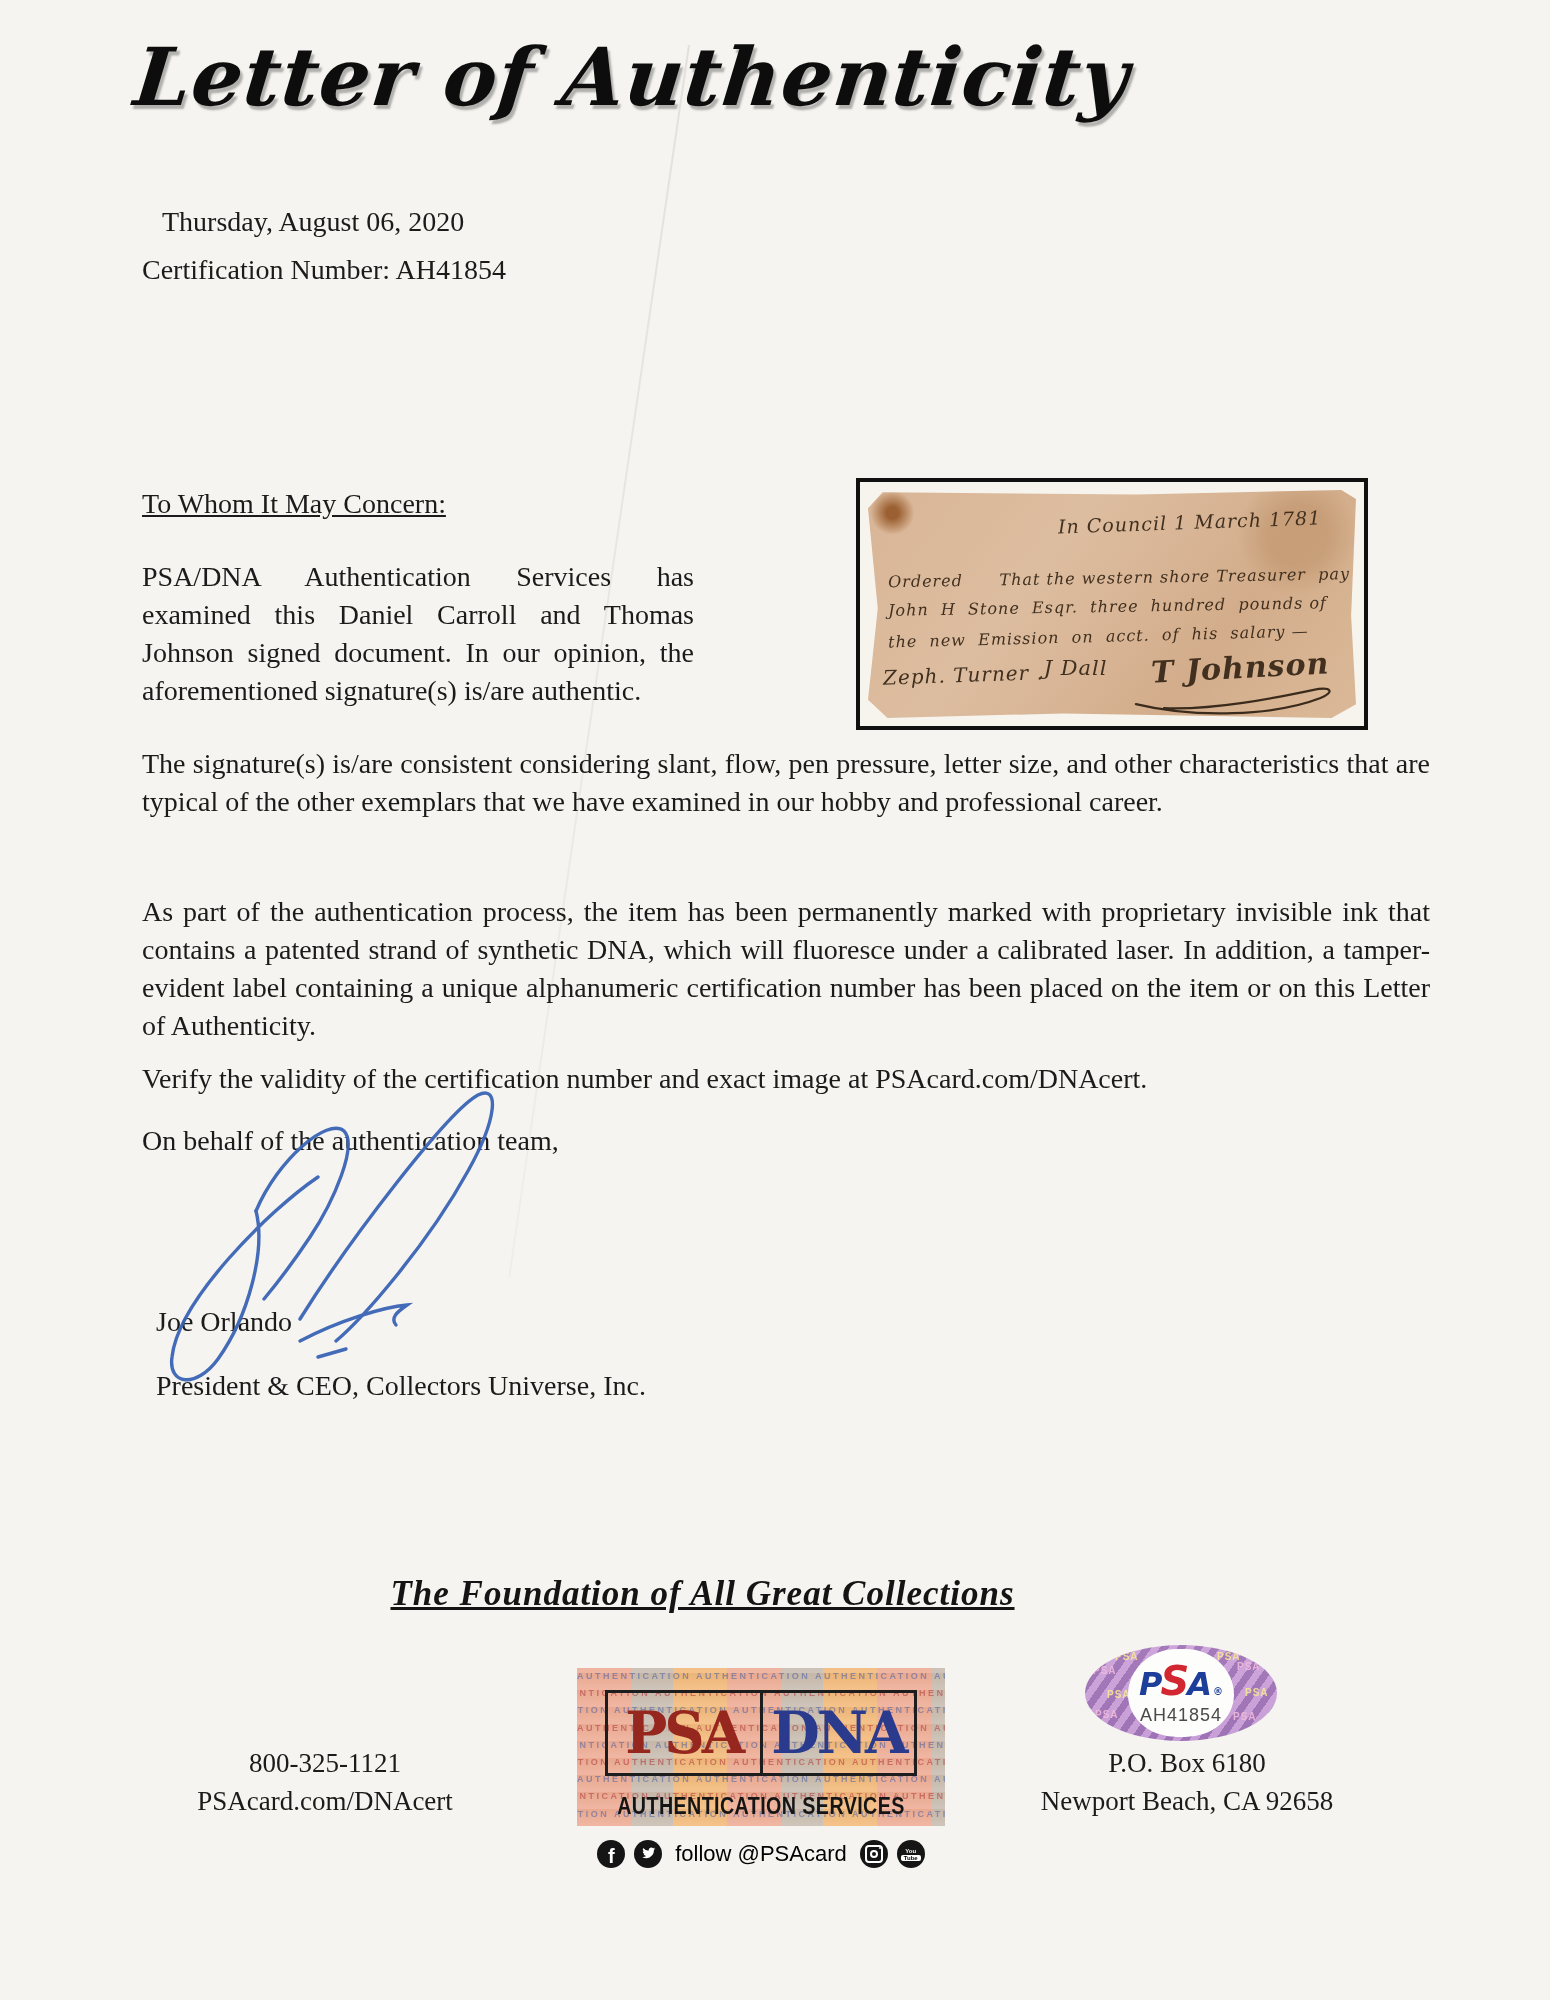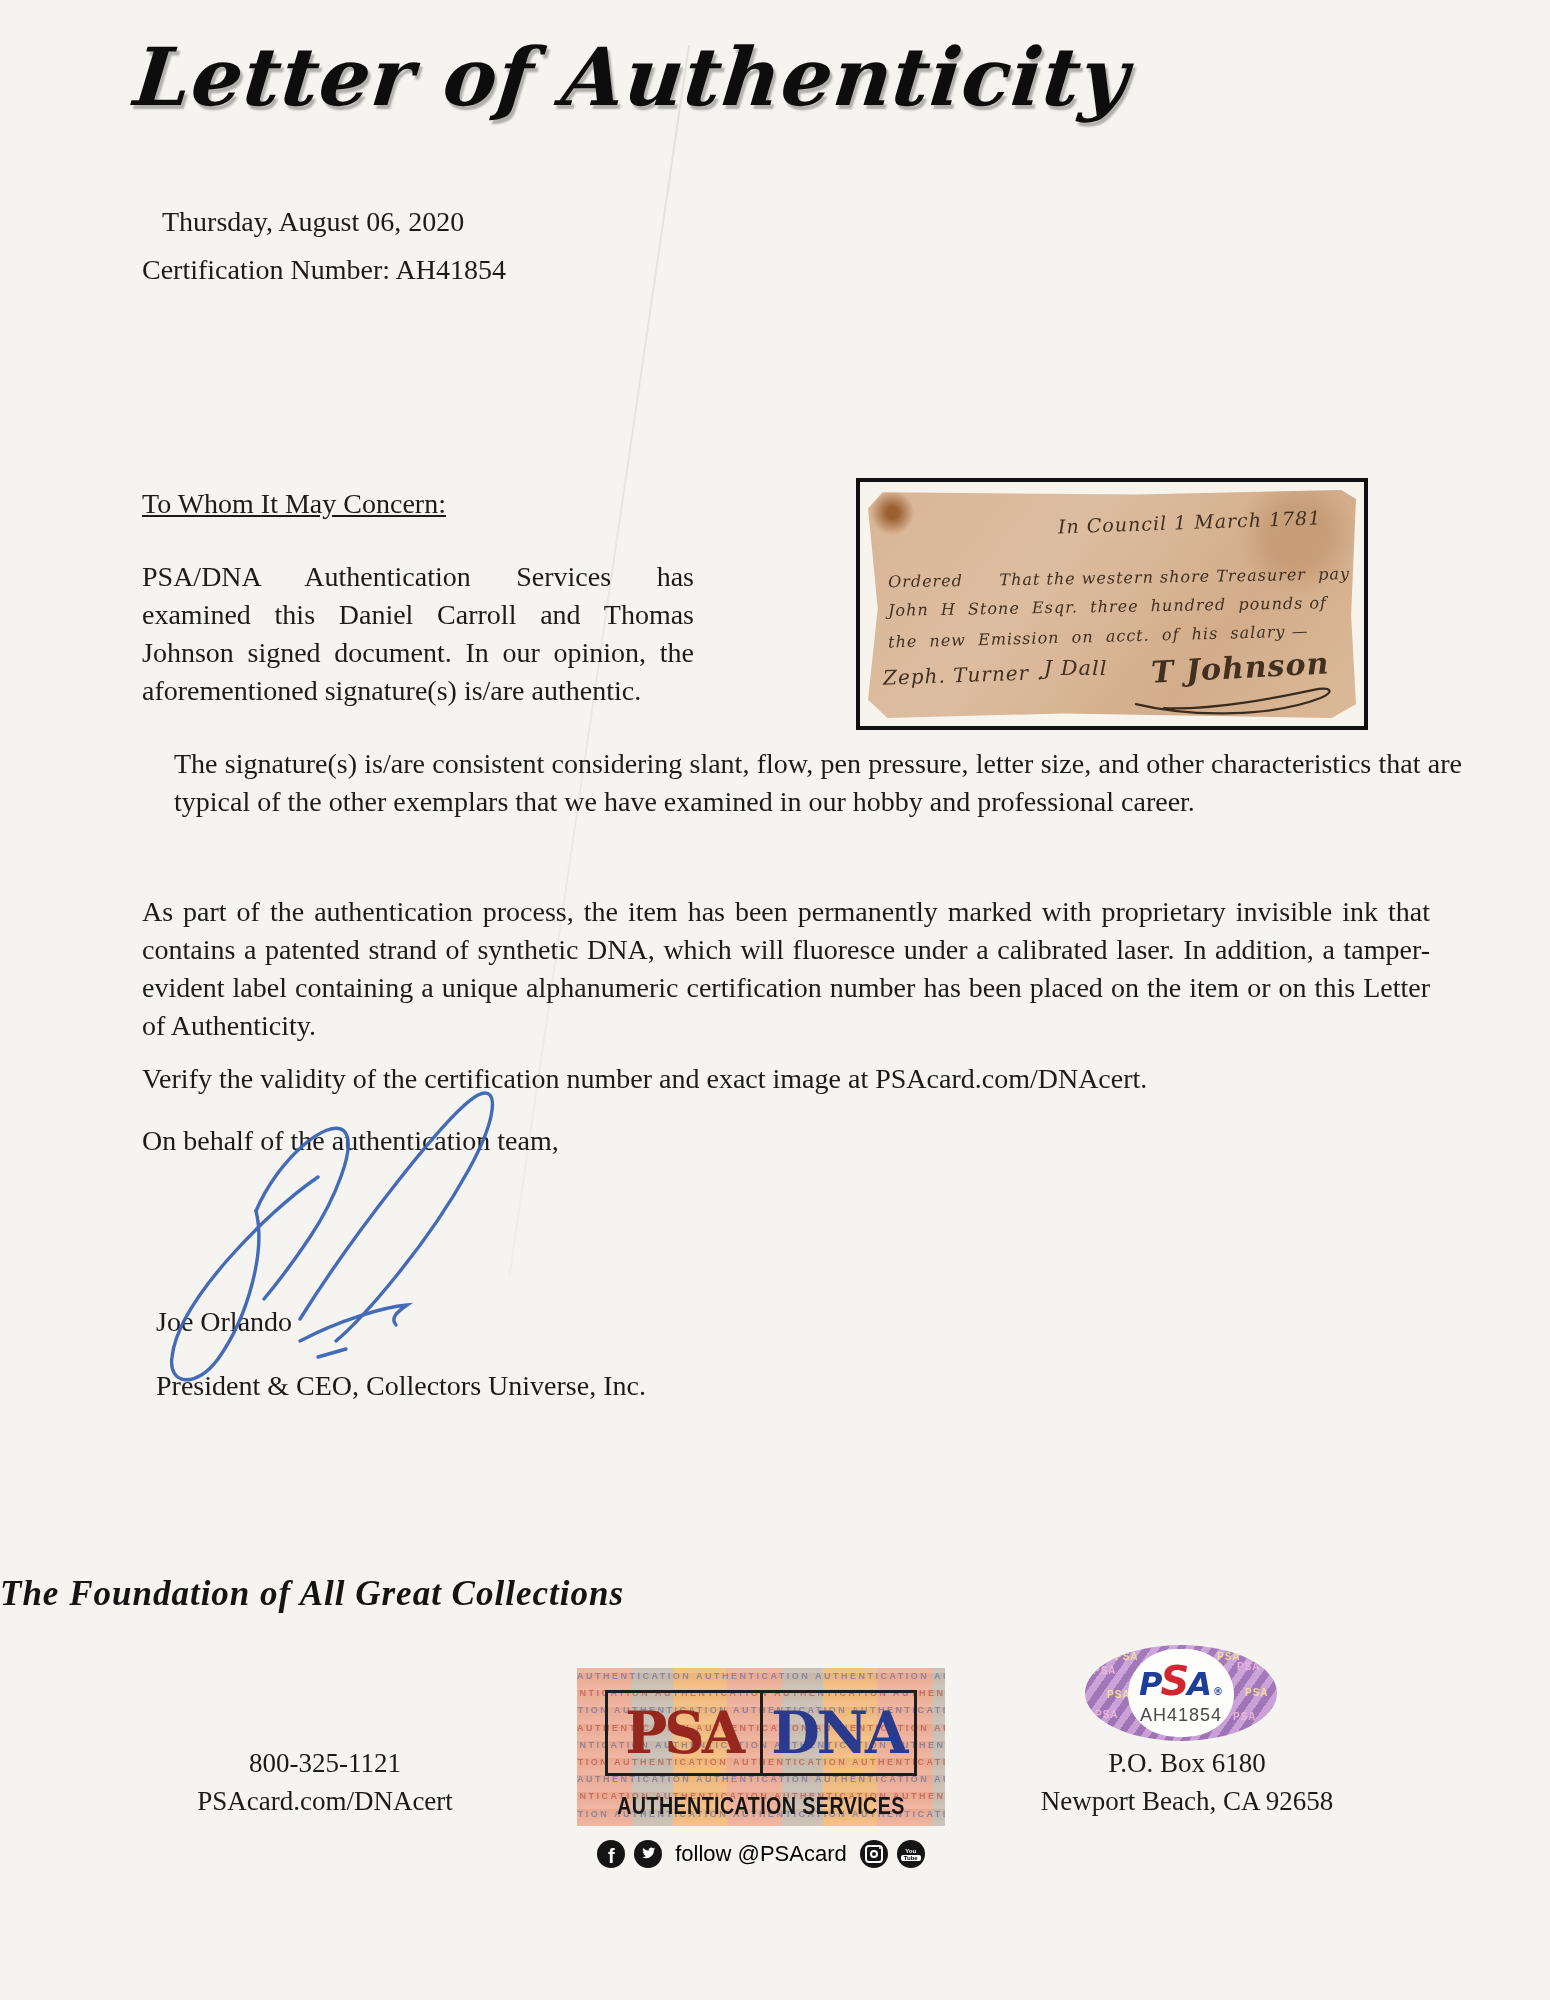--- a/index.html
+++ b/index.html
@@ -23,21 +23,21 @@
   }
   
   .hline{position:absolute; left:142px; font-size:28px;}
   .date-line{top:206px;margin-left:20px;}
   .cert-line{top:254px;}
   .salutation{top:488px;text-decoration:underline;}
   
   .para{position:absolute; left:142px; font-size:28px; line-height:38px;
     text-align:justify;}
   .p1{top:558px; width:552px;}
-  .p2{top:745px; width:1288px;margin-left:32px;}
+  .p2{top:745px; width:1288px;}
   .p3{top:893px; width:1288px;}
   .p4{top:1060px; width:1288px; text-align:left;}
   .closing{top:1122px; width:1288px; text-align:left;}
   
   .inset{position:absolute; left:856px; top:478px; width:512px; height:252px;
     background:#f7f4ee; border:4px solid #101010; box-sizing:border-box; padding:8px;}
   .paper{position:relative; width:100%; height:100%; overflow:hidden;
     background:
       radial-gradient(circle at 5% 10%, rgba(140,75,25,.8) 0 6px, rgba(140,75,25,0) 22px),
       radial-gradient(circle at 88% 20%, rgba(160,110,60,.25) 0 30px, rgba(160,110,60,0) 60px),
@@ -52,23 +52,23 @@
   .hw4{left:4%;  top:60%; font-size:16px; transform:rotate(-1.5deg);}
   .hw5{left:3%;  top:76%; font-size:20px; transform:rotate(-2deg);}
   .hw6{left:36%; top:73%; font-size:21px;}
   .hw7{left:58%; top:70%; font-size:30px; transform:rotate(-3deg); font-weight:700;}
   .flourish{position:absolute; left:52%; top:78%; width:46%; height:22%;}
   
   .sig-svg{position:absolute; left:150px; top:1078px; width:370px; height:312px; z-index:5;}
   .signer-name{position:absolute; left:156px; top:1306px; font-size:28px;}
   .signer-title{position:absolute; left:156px; top:1346px; font-size:28px;margin-top:24px;}
   
-  .tagline{position:absolute; left:0; top:1574px; width:1405px; text-align:left;
+  .tagline{position:absolute; left:0; top:1574px; width:1405px; text-align:center;
     font-family:"Liberation Serif", serif; font-style:italic; font-weight:700;
-    font-size:35px; letter-spacing:1px; color:#141414;}
+    font-size:35px; letter-spacing:1px; color:#141414;text-decoration:underline;}
   .footer-left{position:absolute; left:160px; top:1744px; width:330px; text-align:center;
     font-size:27px; line-height:38px;}
   .footer-right{position:absolute; left:1022px; top:1744px; width:330px; text-align:center;
     font-size:27px; line-height:38px;}
   
   .dna-label{position:absolute; left:577px; top:1668px; width:368px; height:158px;
     background-color:#f0bf8e;
     background-image:
       repeating-linear-gradient(90deg, rgba(235,150,160,.40) 0 55px, rgba(150,185,220,.40) 55px 96px, rgba(246,180,100,.40) 96px 150px),
       repeating-linear-gradient(0deg, rgba(255,255,255,.18) 0 2px, rgba(120,80,40,.08) 15px 17px);

